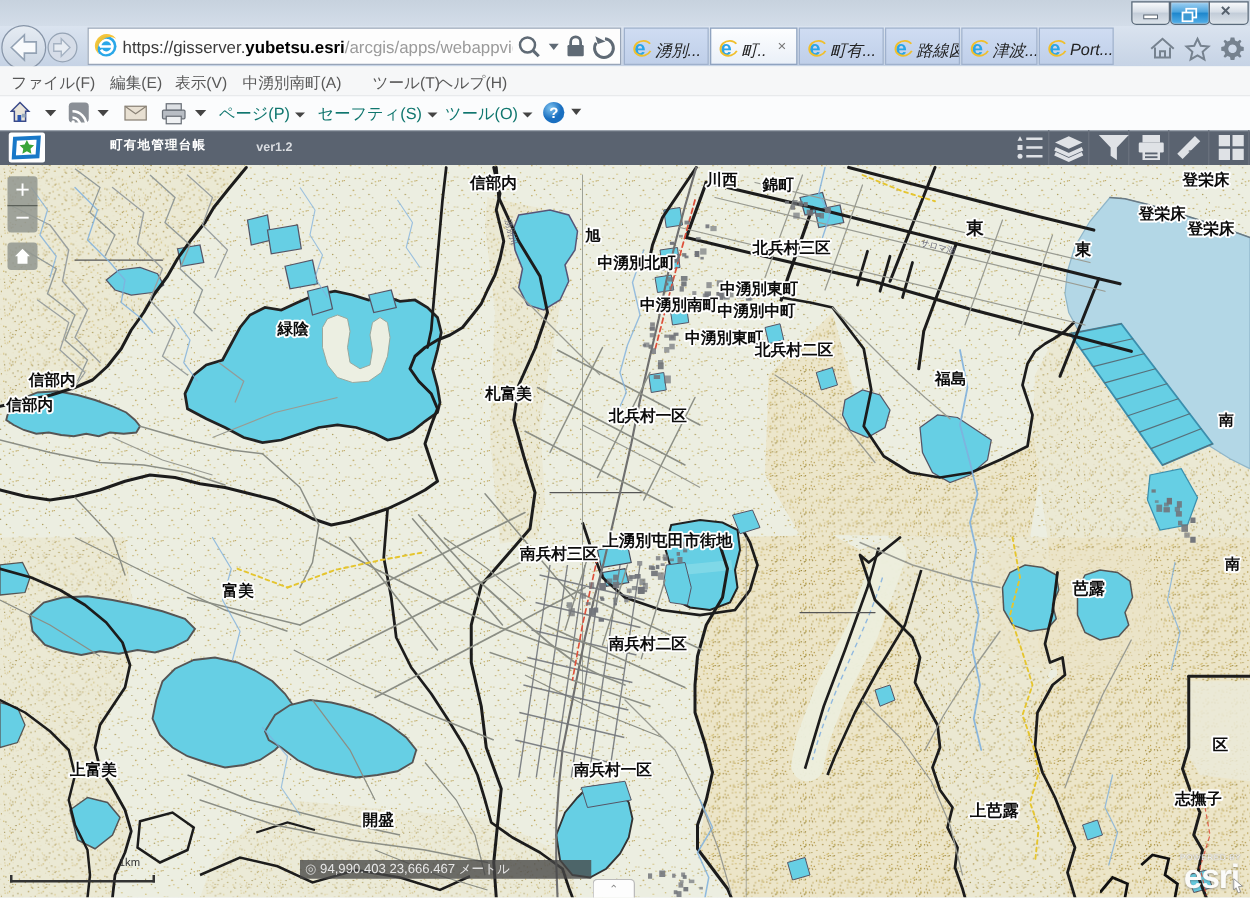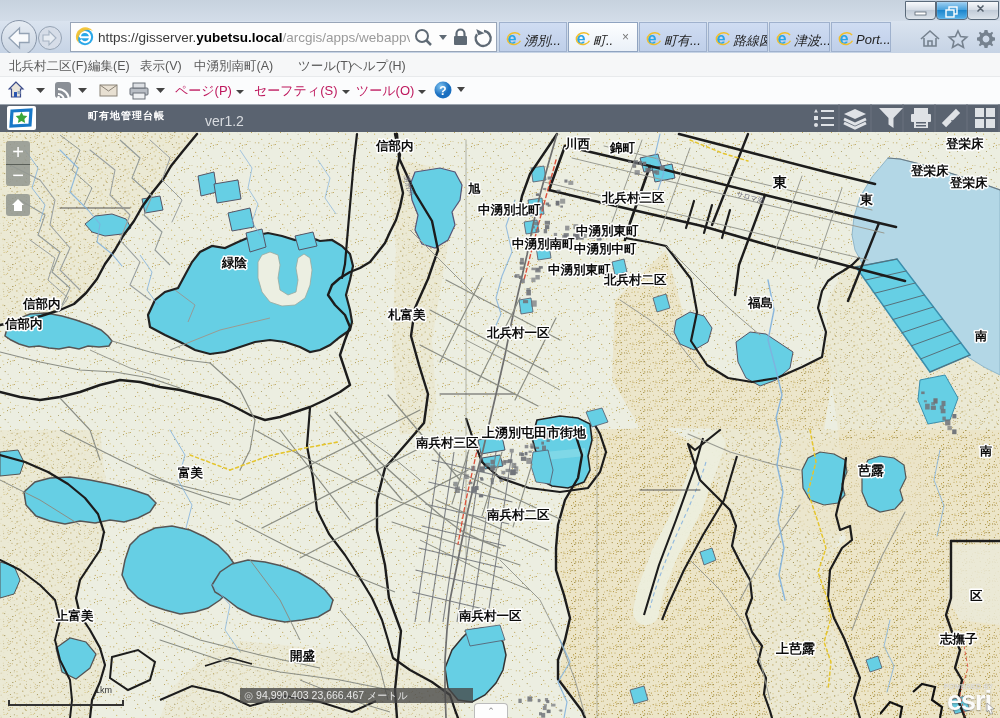--- a/index.html
+++ b/index.html
@@ -4,21 +4,21 @@
 html,body{margin:0;padding:0;width:1000px;height:718px;overflow:hidden;font-family:"Liberation Sans",sans-serif;}
 #win{position:relative;width:1000px;height:718px;background:#dde5ee;}
 #titlebar{position:absolute;left:0;top:0;width:1000px;height:21px;background:linear-gradient(#c7d2de,#d3dde9);}
 #navrow{position:absolute;left:0;top:21px;width:1000px;height:32px;background:linear-gradient(#dae3ef,#c6d3e5);}
 #menurow{position:absolute;left:0;top:53px;width:1000px;height:23px;background:#f6f7f8;border-bottom:1px solid #e8eaec;}
 #cmdrow{position:absolute;left:0;top:77px;width:1000px;height:27px;background:#fbfcfd;}
 #apphdr{position:absolute;left:0;top:104px;width:1000px;height:28px;background:#5a6370;border-top:1px solid #9aa2ac;}
 #map{position:absolute;left:0;top:132px;width:1000px;height:586px;background:#ecefe2;}
 .winbtn{position:absolute;top:1px;height:17px;border:1px solid #5a6a7a;border-radius:0 0 4px 4px;background:linear-gradient(#f8fafc,#d6dde6 45%,#c2ccd8 50%,#dce3ea);box-shadow:inset 0 0 1px #fff;}
 .menutxt{position:absolute;top:58px;font-size:12.5px;color:#585858;}
-.cmdtxt{position:absolute;top:82px;font-size:13px;color:#be185d;}
+.cmdtxt{position:absolute;top:82px;font-size:13px;color:#0f766e;}
 .caret{display:inline-block;width:0;height:0;border-left:4px solid transparent;border-right:4px solid transparent;border-top:4px solid #444;vertical-align:middle;margin-left:4px;}
 .tab{position:absolute;top:22px;height:30px;white-space:nowrap;overflow:hidden;background:linear-gradient(#cfdcf2,#bfcfe9);border:1px solid #9fb1cd;box-sizing:border-box;font-size:12px;color:#222;}
 .tablabel{position:absolute;left:24px;top:9px;font-size:13px;font-style:italic;}
 </style></head>
 <body>
 <div id="win">
 <div id="titlebar"></div>
 
 <div class="winbtn" style="left:905px;width:29px;"><svg width="29" height="17">
         <rect x="9" y="10" width="11" height="3" fill="#fff" stroke="#5a6673" stroke-width="0.8"></rect>
@@ -45,21 +45,21 @@
 <path d="M56 19 L49 12 L49 16 L43 16 L43 22 L49 22 L49 26 Z" fill="#e8edf3" stroke="#a5b2c2" stroke-width="1.1"></path>
 </svg>
 
 <div style="position:absolute;left:70px;top:22px;width:427px;height:30px;background:#fdfdfd;border:1px solid #98a5b8;box-sizing:border-box;"></div>
 <svg style="position:absolute;left:74px;top:26px" width="22" height="22" viewBox="0 0 22 22">
 <circle cx="11" cy="11" r="8.2" fill="#2aa7e8"></circle>
 <path d="M5.5 11 a5.5 5.5 0 0 1 11 0 z M5.5 11 h11" stroke="#fff" stroke-width="0" fill="none"></path>
 <path d="M6 11.2 h10 a5 5.2 0 0 1 -9.2 2.6 m-0.8 -2.6 a5 5 0 1 1 10 -0.4" stroke="#fff" stroke-width="2.1" fill="none"></path>
 <path d="M2.5 14 a9.5 9.5 0 0 1 16.5 -9 a 10 10 0 0 0 -14 12.5" fill="#f5c332" opacity="0.95"></path>
 </svg>
-<div style="position:absolute;left:98px;top:30px;font-size:13.5px;color:#3a3a3a;white-space:nowrap;width:312px;overflow:hidden;">https://gisserver.<b style="color:#000">yubetsu.local</b><span style="color:#9a9a9a">/arcgis/apps/webappview</span></div>
+<div style="position:absolute;left:98px;top:30px;font-size:13.5px;color:#3a3a3a;white-space:nowrap;width:312px;overflow:hidden;">https://gisserver.<b style="color:#000">yubetsu.esri</b><span style="color:#9a9a9a">/arcgis/apps/webappview</span></div>
 <svg style="position:absolute;left:412px;top:27px" width="84" height="22">
 <circle cx="10" cy="9" r="6" fill="none" stroke="#5f6a75" stroke-width="2"></circle>
       <line x1="14.5" y1="13.5" x2="19" y2="18" stroke="#5f6a75" stroke-width="2.5"></line>
 <path d="M27 8 l8 0 l-4 5 z" fill="#5f6a75"></path>
 <rect x="42" y="9" width="13" height="9" rx="1" fill="#5f6a75"></rect>
       <path d="M44.5 9 v-2.5 a4 4 0 0 1 8 0 V9" fill="none" stroke="#5f6a75" stroke-width="2.2"></path>
 <path d="M72 4 a7.5 7.5 0 1 1 -7 3.2" fill="none" stroke="#5f6a75" stroke-width="2.4"></path>
       <path d="M65.5 2 v6.5 h6.5 z" fill="#5f6a75" transform="rotate(-18 65 6)"></path>
 </svg>
 
@@ -108,21 +108,21 @@
     </div>
 
 <svg style="position:absolute;left:918px;top:28px" width="82" height="22" fill="none" stroke="#76828f" stroke-width="1.6">
 <path d="M3 11 L12 3 L21 11 M6 10 v8 h12 v-8 M10 18 v-5 h4 v5"></path>
 <path d="M40 3 l2.6 5.6 6.2 0.6 -4.7 4.2 1.4 6.1 -5.5 -3.2 -5.5 3.2 1.4 -6.1 -4.7 -4.2 6.2 -0.6 z"></path>
 <g transform="translate(68,11)">
         <path fill="#76828f" stroke="none" d="M-1.5,-9 L1.5,-9 L2,-6.6 L4,-5.8 L6,-7.2 L7.2,-6 L5.8,-4 L6.6,-2 L9,-1.5 L9,1.5 L6.6,2 L5.8,4 L7.2,6 L6,7.2 L4,5.8 L2,6.6 L1.5,9 L-1.5,9 L-2,6.6 L-4,5.8 L-6,7.2 L-7.2,6 L-5.8,4 L-6.6,2 L-9,1.5 L-9,-1.5 L-6.6,-2 L-5.8,-4 L-7.2,-6 L-6,-7.2 L-4,-5.8 L-2,-6.6 Z M0,-3.4 A3.4,3.4 0 1 0 0.01,-3.4 Z" fill-rule="evenodd"></path>
       </g>
 </svg>
 <div id="menurow"></div>
-<span class="menutxt" style="left:9px">北兵村二区(F)</span>
+<span class="menutxt" style="left:9px">ファイル(F)</span>
 <span class="menutxt" style="left:88px">編集(E)</span>
 <span class="menutxt" style="left:140px">表示(V)</span>
 <span class="menutxt" style="left:194px">中湧別南町(A)</span>
 <span class="menutxt" style="left:298px">ツール(T)</span>
 <span class="menutxt" style="left:350px">ヘルプ(H)</span>
 <div id="cmdrow"></div>
 
 <svg style="position:absolute;left:8px;top:80px" width="160" height="22">
 <g>
         <path d="M8 2 L1 9 h2.5 v8 h9 v-8 H15 Z" fill="#e8e4da" stroke="#3a4a8a" stroke-width="1.2"></path>
@@ -162,21 +162,21 @@
       <path d="M23 6 l8 0 l-4 5 z" fill="#444"></path>
     </svg>
 <div id="apphdr"></div>
 
 <div style="position:absolute;left:7px;top:106px;width:29px;height:24px;background:#fff;border-radius:2px;"></div>
 <svg style="position:absolute;left:9px;top:108px" width="25" height="20" viewBox="0 0 25 20">
 <path d="M3 3 L22 2 L21 17 L2 18 Z" fill="#fff" stroke="#1878c8" stroke-width="3.2"></path>
 <path d="M12.5 4 l1.8 3.6 4 0.5 -2.9 2.8 0.7 4 -3.6 -1.9 -3.6 1.9 0.7 -4 -2.9 -2.8 4 -0.5 z" fill="#3aa53a"></path>
 </svg>
 <span style="position:absolute;left:47px;top:109px;font-size:10px;font-weight:bold;color:#fff;letter-spacing:1px;padding-left:41px;">町有地管理台帳</span>
-<span style="position:absolute;left:205px;top:113px;font-size:14px;font-weight:normal;color:#d9dce0;">ver1.2</span>
+<span style="position:absolute;left:205px;top:113px;font-size:10px;font-weight:bold;color:#d9dce0;">ver1.2</span>
 
 <svg id="hdricons" style="position:absolute;left:808px;top:104px" width="192" height="28">
 <g stroke="#6b737e" stroke-width="1">
         <line x1="31" y1="0" x2="31" y2="28"></line>
         <line x1="63" y1="0" x2="63" y2="28"></line>
         <line x1="95" y1="0" x2="95" y2="28"></line>
         <line x1="127" y1="0" x2="127" y2="28"></line>
         <line x1="159" y1="0" x2="159" y2="28"></line>
         <line x1="191" y1="0" x2="191" y2="28"></line>
       </g>

